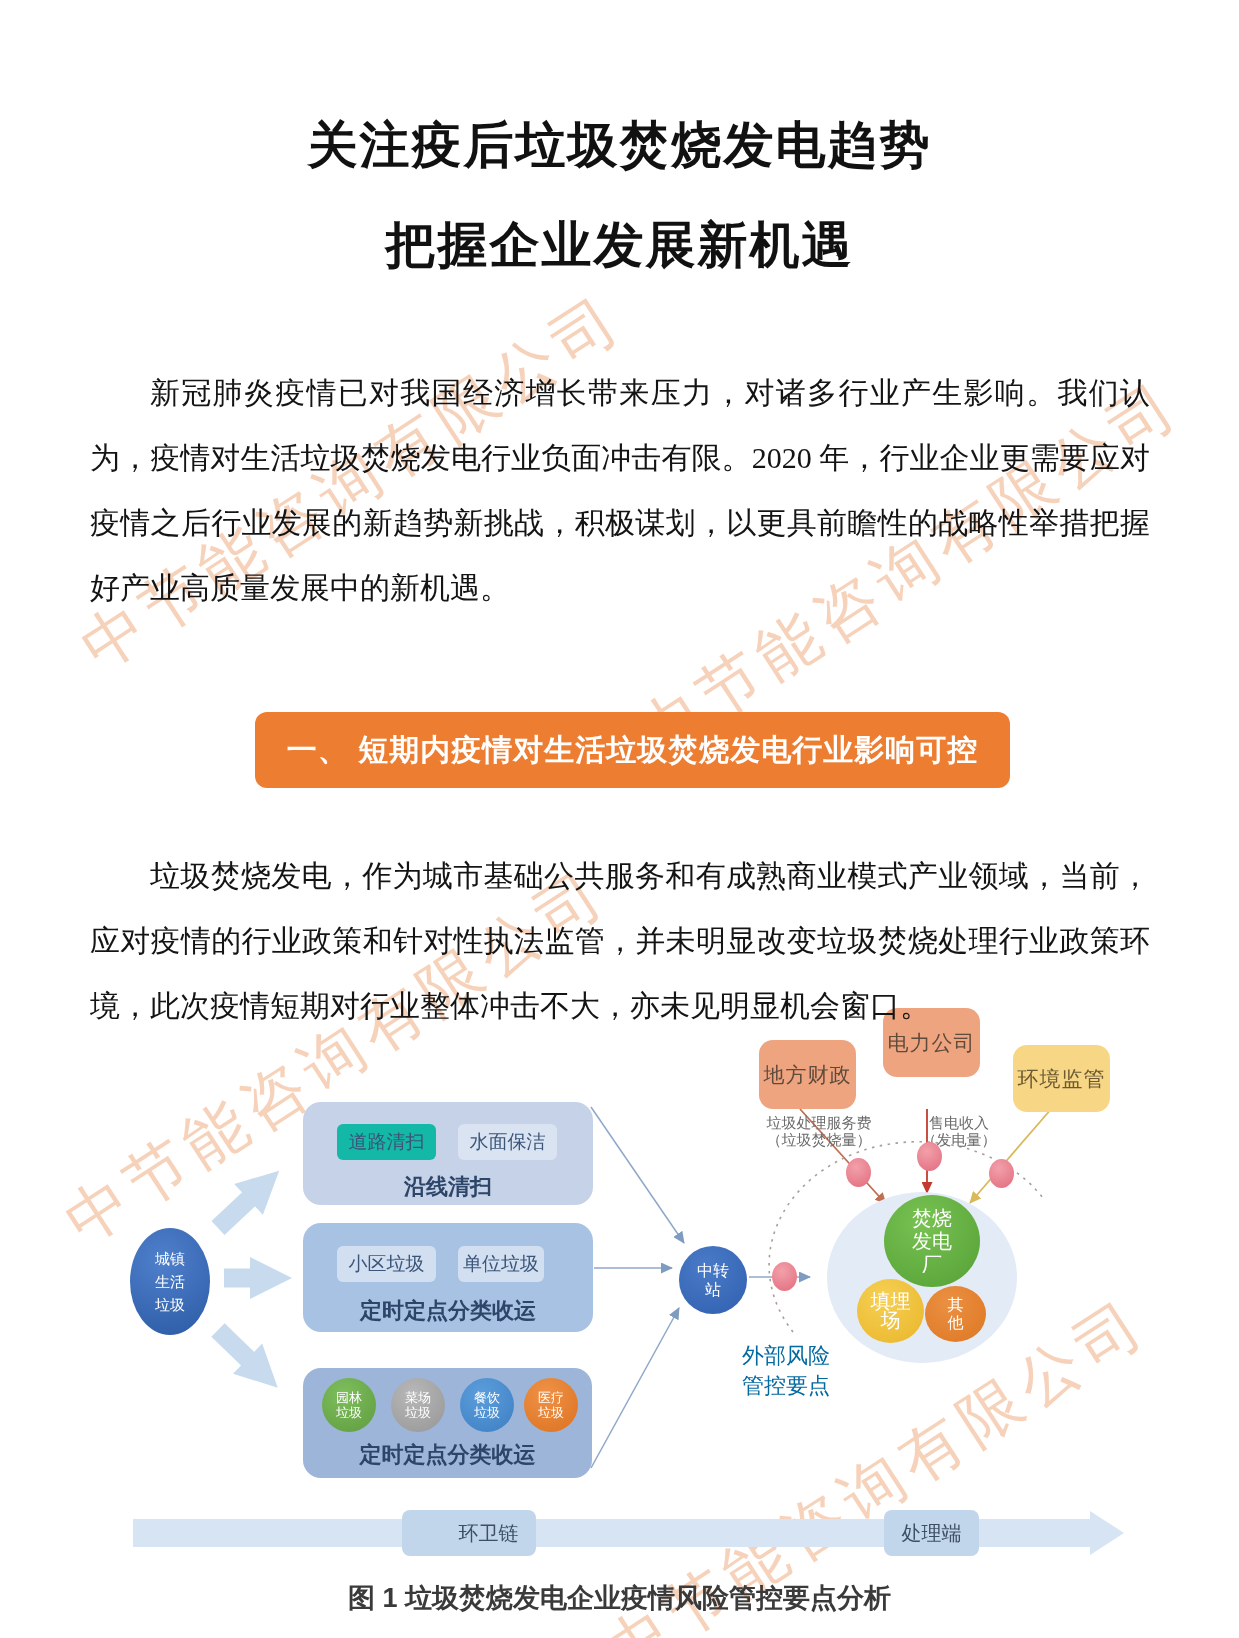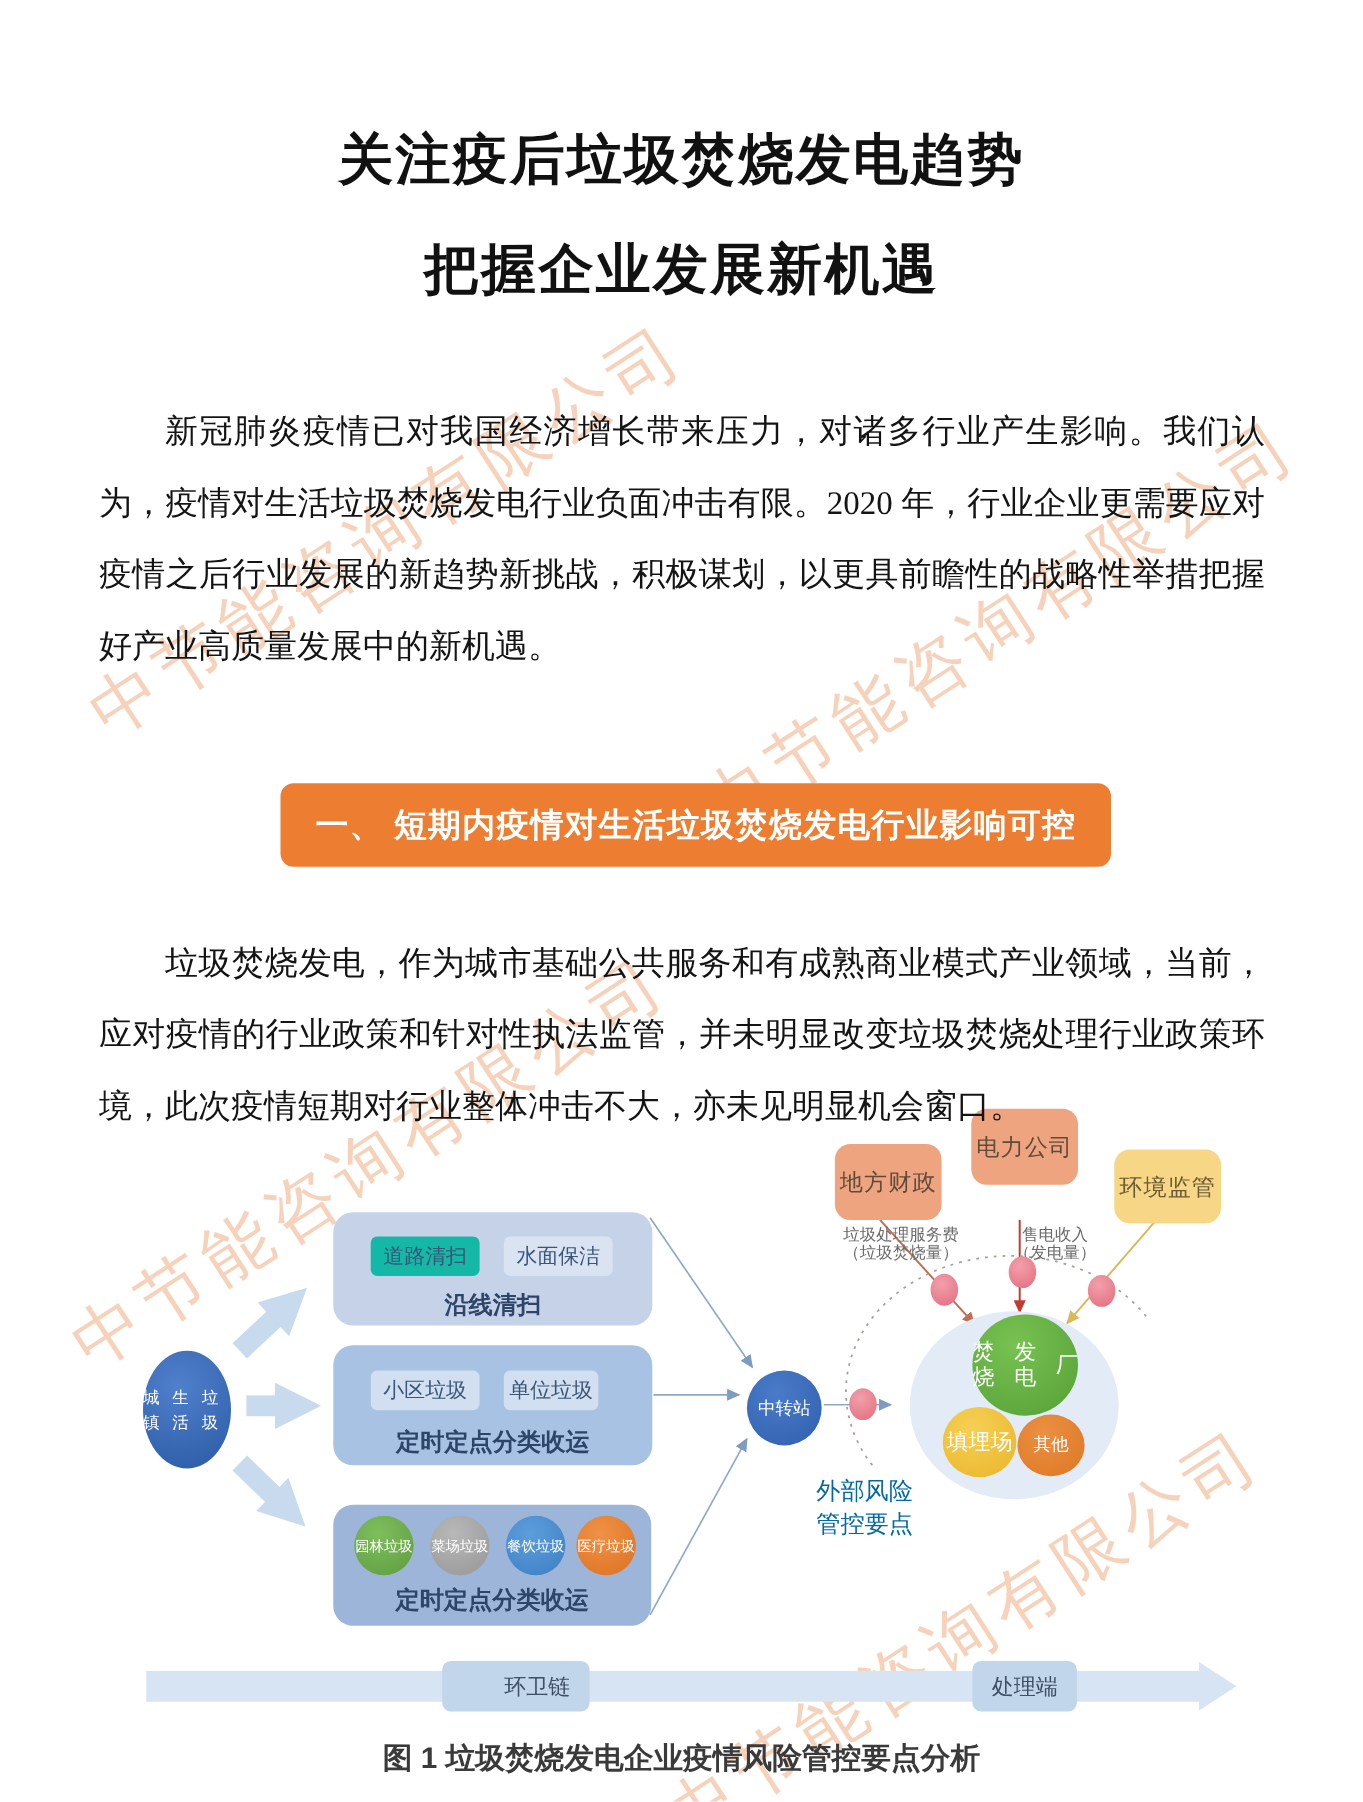--- a/index.html
+++ b/index.html
@@ -26,22 +26,22 @@
   .rbox{position:absolute;border-radius:14px;display:flex;align-items:center;justify-content:center;z-index:3;}
   .stake{font-size:21px;letter-spacing:1px;}
   .stake-salmon{background:#EFA480;color:#5F4B3C;}
   .stake-yellow{background:#F7D685;color:#6B5A33;}
   .note{position:absolute;z-index:3;text-align:center;font-size:15px;line-height:17px;color:#6B6B6B;}
   .cbox{position:absolute;border-radius:18px;z-index:3;}
   .chip{position:absolute;border-radius:6px;display:flex;align-items:center;justify-content:center;
         font-size:19px;color:#3A5578;z-index:3;}
   .cbox-label{position:absolute;left:0;width:100%;text-align:center;z-index:3;
               font-weight:bold;font-size:22px;color:#2C4568;}
-  .circle{position:absolute;border-radius:50%;display:flex;
-          align-items:center;justify-content:center;color:#fff;text-align:left;z-index:3;}
+  .circle{position:absolute;border-radius:50%;display:flex;flex-direction:column;
+          align-items:center;justify-content:center;color:#fff;text-align:right;z-index:3;}
   .pinkdot{position:absolute;width:25px;height:29px;border-radius:50%;z-index:3;
            background:radial-gradient(circle at 40% 32%,#F2A0AB,#E26B7C);}
   .risk{position:absolute;left:742px;top:1341px;z-index:3;
         font-size:22px;line-height:30px;color:#0369a1;}
   .axisbar{position:absolute;left:133px;top:1519px;width:957px;height:28px;background:#D6E4F4;z-index:3;}
   .axishead{position:absolute;left:1090px;top:1511px;width:0;height:0;z-index:3;
             border-top:22px solid transparent;border-bottom:22px solid transparent;
             border-left:34px solid #D6E4F4;}
   .axischip{position:absolute;top:1510px;width:95px;height:46px;background:#C1D5EB;border-radius:8px;
             display:flex;align-items:center;justify-content:center;font-size:20px;color:#3D4F63;z-index:3;}

